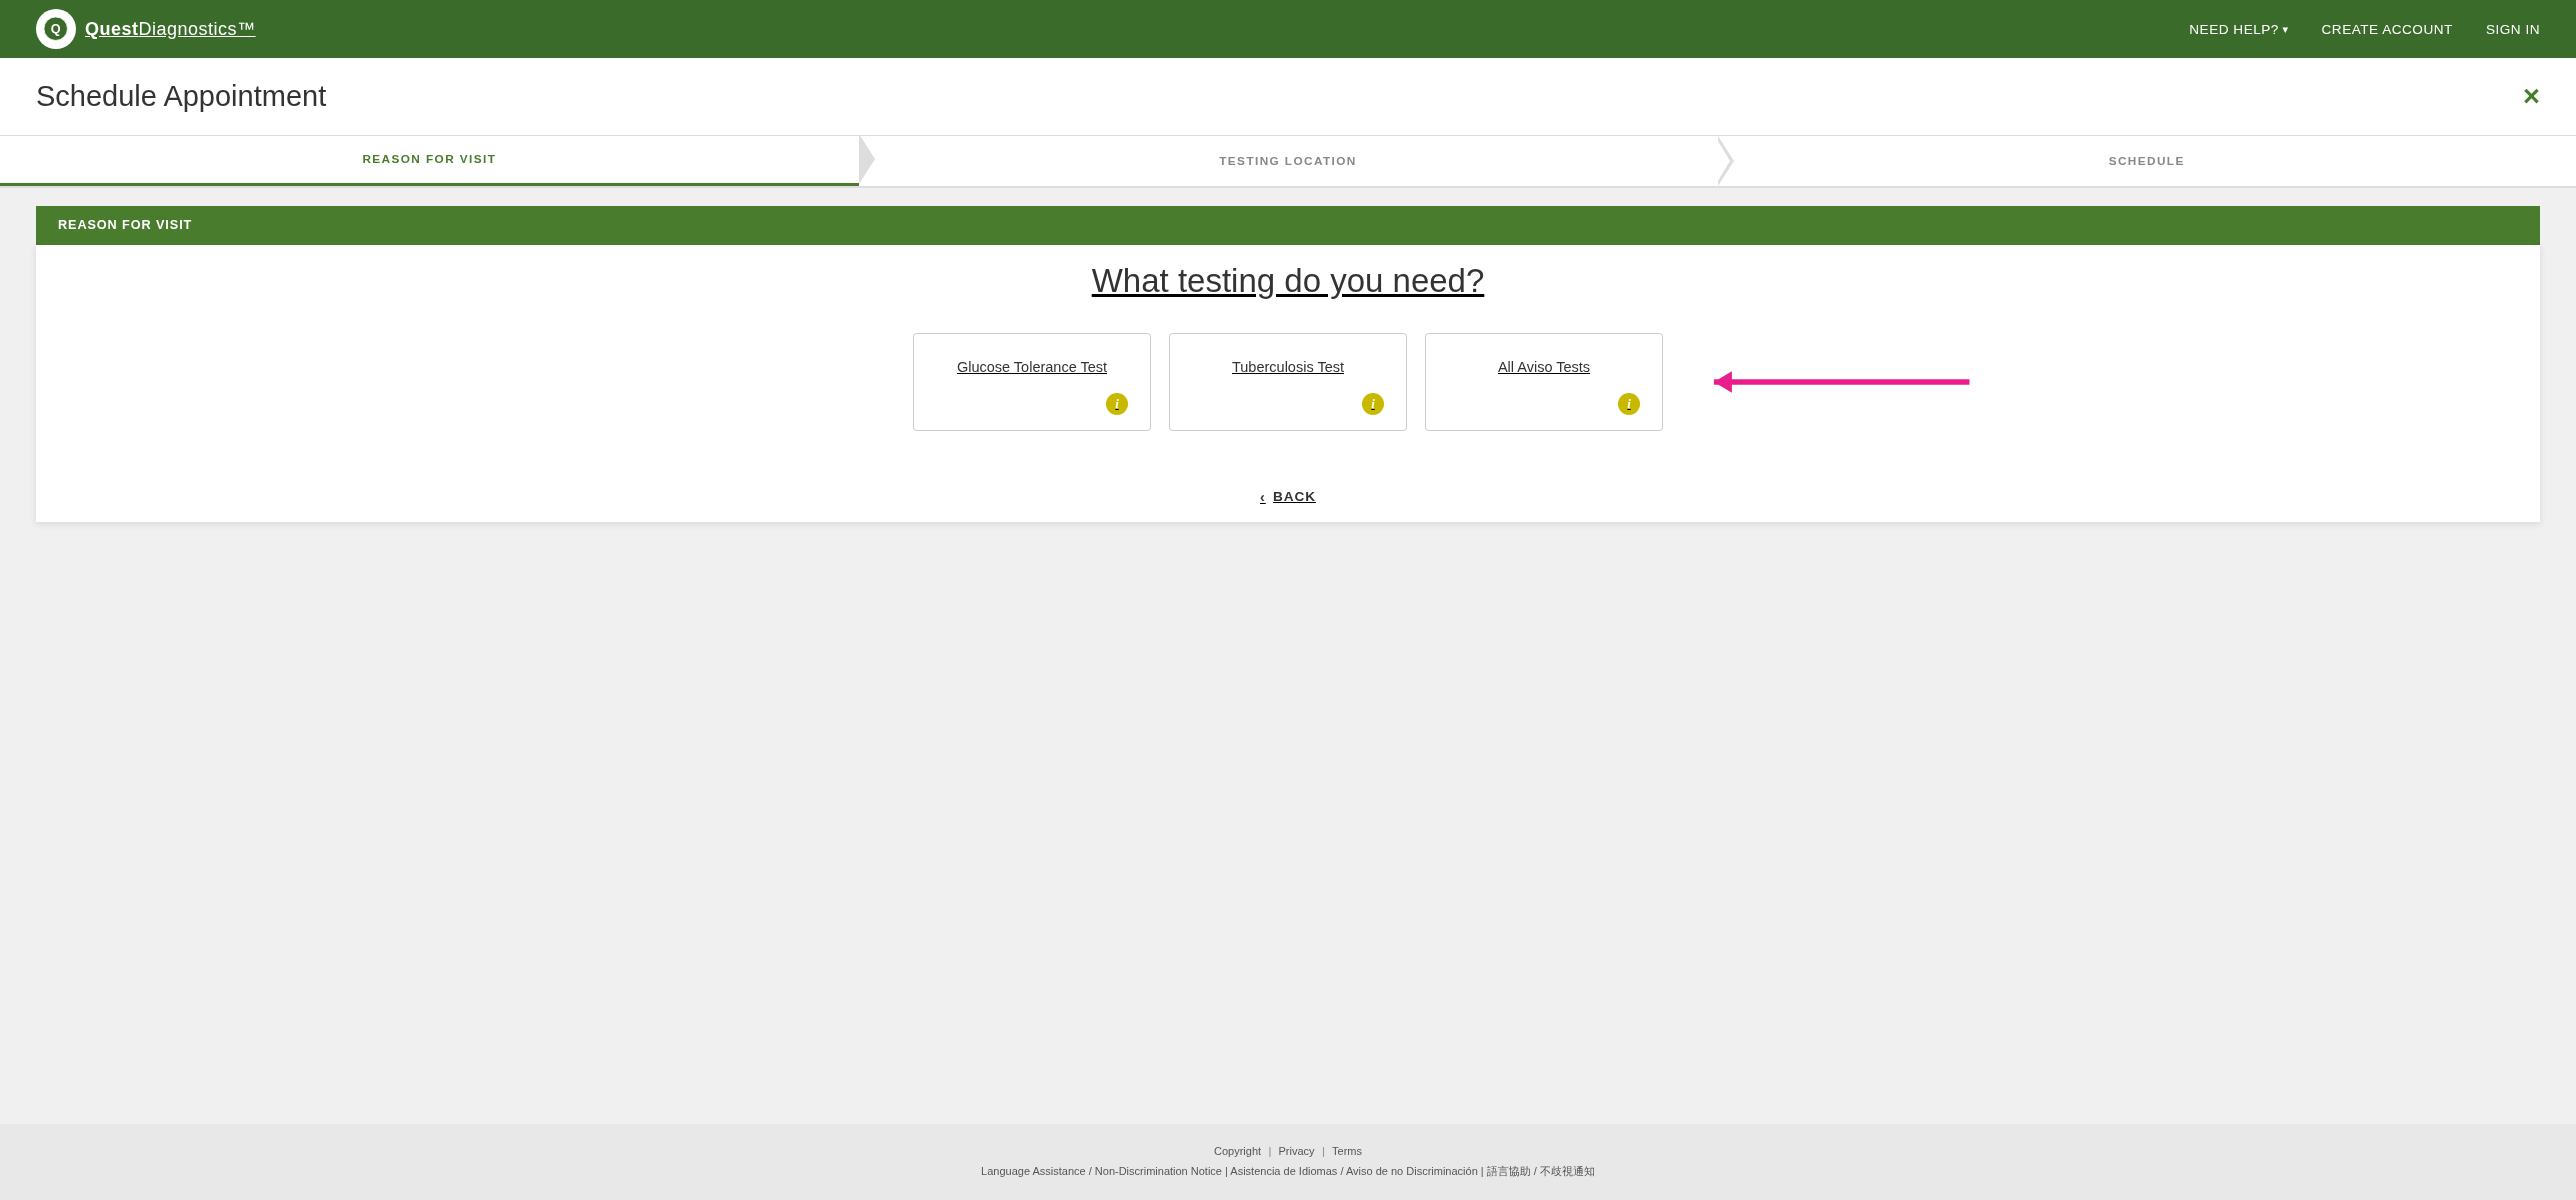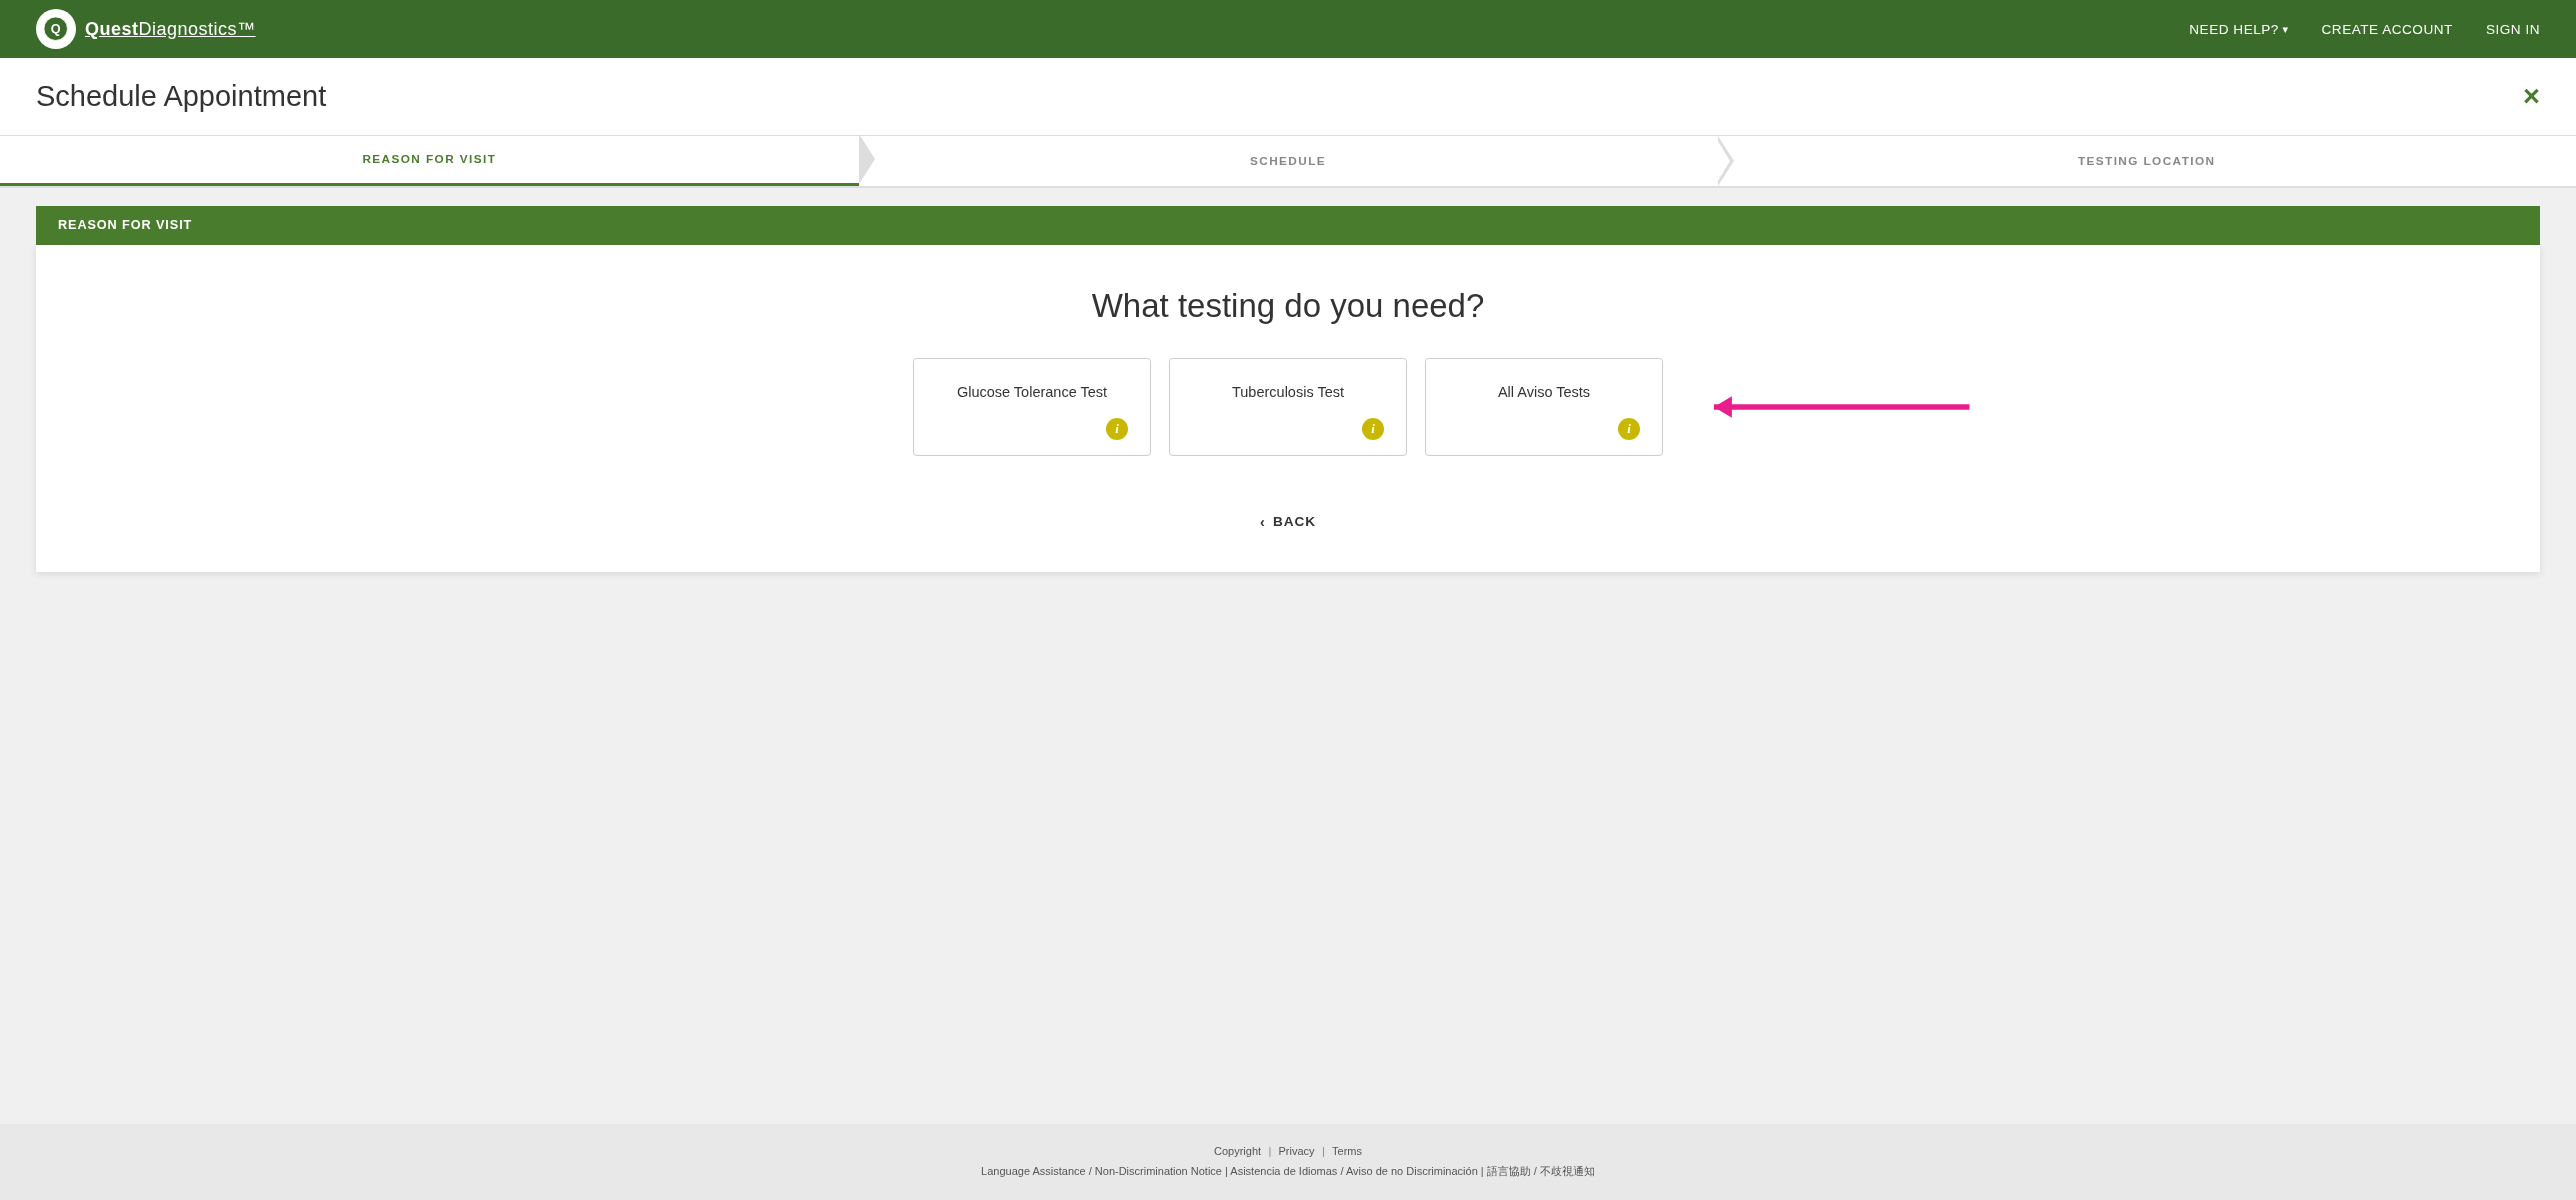--- a/index.html
+++ b/index.html
@@ -147,22 +147,23 @@
       background: #4a7c2e;
       color: white;
       padding: 12.7px 22px;
       font-size: 12.7px;
       font-weight: 700;
       letter-spacing: 0.9px;
     }
 
     .card {
       background: white;
-      padding: 42px 54px;
+      padding: 17px 54px;
       box-shadow: 0 1.8px 7.3px rgba(0,0,0,0.1);
+      text-decoration: underline;
     }
 
     .card-question {
       font-size: 33px;
       font-weight: 300;
       color: #333;
       text-align: center;
       margin-bottom: 33px;
     }
 
@@ -281,24 +282,24 @@
 <div class="page-title-bar">
   <h1 class="page-title">Schedule Appointment</h1>
   <button class="close-btn">×</button>
 </div>
 
 <div class="wizard-steps">
   <div class="wizard-step active">
     <span>REASON FOR VISIT</span>
   </div>
   <div class="wizard-step">
+    <span>TESTING LOCATION</span>
+  </div>
+  <div class="wizard-step">
     <span>SCHEDULE</span>
-  </div>
-  <div class="wizard-step">
-    <span>TESTING LOCATION</span>
   </div>
 </div>
 
 <div class="main-content">
   <div class="section-header">REASON FOR VISIT</div>
   <div class="card">
     <h2 class="card-question">What testing do you need?</h2>
 
     <div class="test-options">
 

